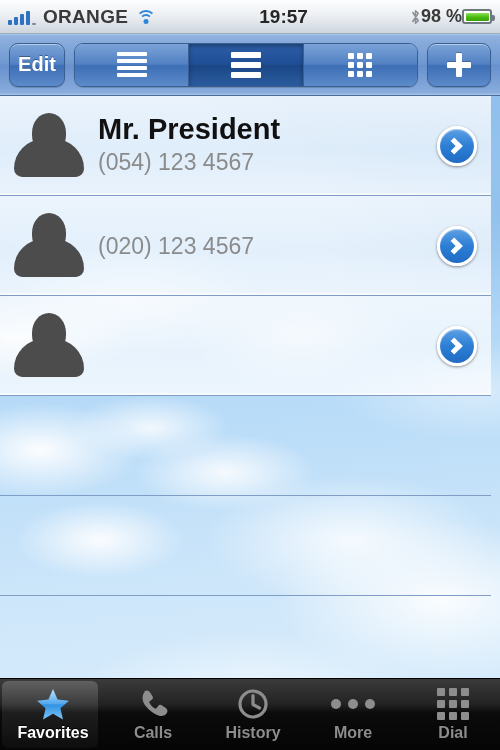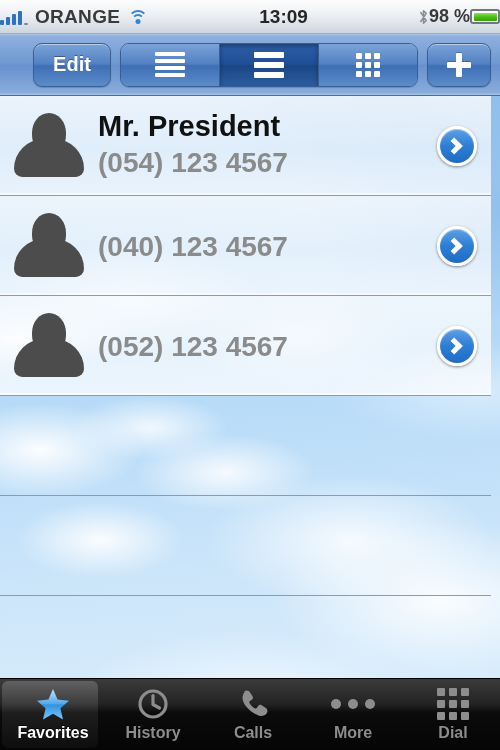--- a/index.html
+++ b/index.html
@@ -43,21 +43,21 @@
       radial-gradient(ellipse 260px 160px at 100% 28%, rgba(120,175,228,0.45) 0%, rgba(120,175,228,0) 72%);
   }
 
   
   .statusbar {
     position: absolute; top: 0; left: 0;
     width: 500px; height: 34px;
     background: linear-gradient(180deg, #fdfdfd 0%, #eef1f4 42%, #dfe4ea 72%, #cdd4dd 100%);
     border-bottom: 1px solid #9fb0c3;
     display: flex; align-items: center;
-    padding: 0 0;
+    padding: 0 8px;
     color: #333;
   }
   .sb-left, .sb-right { display: flex; align-items: center; }
   .sb-left { flex: 0 0 auto; gap: 7px; }
   .sb-center { flex: 1; text-align: center; }
   .sb-right { flex: 0 0 auto; margin-left: auto; }
 
   .signal { display: flex; align-items: flex-end; gap: 2px; height: 16px; }
   .signal i { display: block; width: 4px; background: #2f72c4; border-radius: 1px; }
   .signal i:nth-child(1) { height: 5px; }
@@ -110,21 +110,21 @@
   }
   .btn {
     border: 1px solid #395e92;
     border-radius: 9px;
     background: linear-gradient(180deg, #7ba3d8 0%, #5180c2 48%, #3d6fb6 52%, #5d8bca 100%);
     box-shadow: inset 0 1px 0 rgba(255,255,255,0.45), 0 1px 1px rgba(0,0,0,0.18);
     color: #fff; font-weight: bold;
     display: flex; align-items: center; justify-content: center;
     cursor: pointer;
   }
-  .btn-edit { width: 78px; height: 44px; font-size: 20px; text-shadow: 0 -1px 0 rgba(0,0,0,0.35); margin-left: 24px; }
+  .btn-edit { width: 56px; height: 44px; font-size: 20px; text-shadow: 0 -1px 0 rgba(0,0,0,0.35); }
   .btn-add { width: 64px; height: 44px; margin-left: auto; }
   .plus { position: relative; width: 24px; height: 24px; }
   .plus:before, .plus:after {
     content: ""; position: absolute; background: #fff; border-radius: 1px;
     box-shadow: 0 -1px 0 rgba(0,0,0,0.22);
   }
   .plus:before { left: 0; top: 9px; width: 24px; height: 6px; }
   .plus:after { top: 0; left: 9px; width: 6px; height: 24px; }
 
   .segmented {
@@ -183,21 +183,21 @@
     position: absolute; left: 50%; transform: translateX(-50%);
     bottom: 8px; width: 70px; height: 38px;
     background: #4c4c4c;
     border-radius: 36px 36px 10px 10px;
   }
   .rowtext { flex: 1; min-width: 0; }
   .cname {
     font-size: 29px; font-weight: bold; color: #111;
     line-height: 1.1; white-space: nowrap; overflow: hidden; text-overflow: ellipsis;
   }
-  .cphone { font-size: 28px; color: #8b8b8b; line-height: 1.25; margin-top: 2px; font-weight: bold; }
+  .cphone { font-size: 23px; color: #8b8b8b; line-height: 1.25; margin-top: 2px; }
 
   .disclosure {
     flex: 0 0 auto;
     width: 40px; height: 40px; border-radius: 50%;
     background: linear-gradient(180deg, #5ea0e4 0%, #2c7ed4 50%, #1f6cc4 100%);
     border: 3px solid #ffffff;
     box-shadow: 0 1px 3px rgba(0,0,0,0.45), inset 0 1px 1px rgba(255,255,255,0.5);
     display: flex; align-items: center; justify-content: center;
     cursor: pointer;
   }
@@ -249,21 +249,21 @@
           <i></i>
       </div>
       <div class="carrier">ORANGE</div>
       <div class="wifi">
         <span class="a"></span>
           <span class="b"></span>
           <span class="c"></span>
       </div>
     </div>
     <div class="sb-center">
-      <span class="clock">13:09</span>
+      <span class="clock">19:57</span>
     </div>
     <div class="sb-right">
       <svg class="bt" viewBox="0 0 12 20">
         <path d="M3 5 L9 14 L6 17 L6 3 L9 6 L3 15" fill="none" stroke="#8a8f95" stroke-width="1.7" stroke-linejoin="round" stroke-linecap="round"></path>
       </svg>
       <span class="pct">98 %</span>
       <div class="battery">
           <div class="fill"></div>
         </div>
     </div>
@@ -323,34 +323,33 @@
         <span class="chev"></span>
       </div>
     </div>
 
     <div class="row">
       <div class="avatar">
         <span class="head"></span>
           <span class="body"></span>
       </div>
       <div class="rowtext">
-        <div class="cphone">(040) 123 4567</div>
+        <div class="cphone">(020) 123 4567</div>
       </div>
       <div class="disclosure">
         <span class="chev"></span>
       </div>
     </div>
 
     <div class="row">
       <div class="avatar">
         <span class="head"></span>
           <span class="body"></span>
       </div>
       <div class="rowtext">
-        <div class="cphone">(052) 123 4567</div>
       </div>
       <div class="disclosure">
         <span class="chev"></span>
       </div>
     </div>
 
     <div class="row empty"></div>
     <div class="row empty"></div>
     <div class="row empty"></div>
 
@@ -370,39 +369,39 @@
             </linearGradient>
           </defs>
           <path d="M17 1 L21.6 11.6 L33 12.7 L24.4 20.3 L27 31.6 L17 25.7 L7 31.6 L9.6 20.3 L1 12.7 L12.4 11.6 Z" fill="url(#sg)"></path>
         </svg>
       </div>
       <div class="tlabel">Favorites</div>
     </div>
 
     <div class="tab">
       <div class="ticon">
+        <svg class="handset" viewBox="0 0 32 32">
+          <path d="M7.5 3.2 c2.4-1.6 4.6-.4 5.6 1.2 l2.4 3.8 c.9 1.5 .5 2.7-.8 3.6 l-2 1.4 c-.5 .4-.6 .9-.3 1.5 1.2 2.4 3.3 4.5 5.8 5.7 .6 .3 1.1 .2 1.5-.3 l1.4-2 c.9-1.3 2.1-1.7 3.6-.8 l3.8 2.4 c1.6 1 2.8 3.2 1.2 5.6 -1.6 2.4-4.6 3.4-7.6 2.4 -5-1.7-9.6-5-13-9.2 -3.3-4-4.4-8.4-2.9-12.1 .4-1 .9-1.8 1.3-2.2 z" fill="#8d8d8d"></path>
+        </svg>
+      </div>
+      <div class="tlabel">Calls</div>
+    </div>
+
+    <div class="tab">
+      <div class="ticon">
         <svg class="clockicon" viewBox="0 0 32 32">
           <circle cx="16" cy="16" r="13" fill="none" stroke="#8d8d8d" stroke-width="3.2"></circle>
           <path d="M16 7.5 L16 16.5 L22.5 20" fill="none" stroke="#8d8d8d" stroke-width="3.2" stroke-linecap="round" stroke-linejoin="round"></path>
         </svg>
       </div>
       <div class="tlabel">History</div>
     </div>
 
     <div class="tab">
       <div class="ticon">
-        <svg class="handset" viewBox="0 0 32 32">
-          <path d="M7.5 3.2 c2.4-1.6 4.6-.4 5.6 1.2 l2.4 3.8 c.9 1.5 .5 2.7-.8 3.6 l-2 1.4 c-.5 .4-.6 .9-.3 1.5 1.2 2.4 3.3 4.5 5.8 5.7 .6 .3 1.1 .2 1.5-.3 l1.4-2 c.9-1.3 2.1-1.7 3.6-.8 l3.8 2.4 c1.6 1 2.8 3.2 1.2 5.6 -1.6 2.4-4.6 3.4-7.6 2.4 -5-1.7-9.6-5-13-9.2 -3.3-4-4.4-8.4-2.9-12.1 .4-1 .9-1.8 1.3-2.2 z" fill="#8d8d8d"></path>
-        </svg>
-      </div>
-      <div class="tlabel">Calls</div>
-    </div>
-
-    <div class="tab">
-      <div class="ticon">
         <div class="moredots">
             <i></i>
             <i></i>
             <i></i>
           </div>
       </div>
       <div class="tlabel">More</div>
     </div>
 
     <div class="tab">

